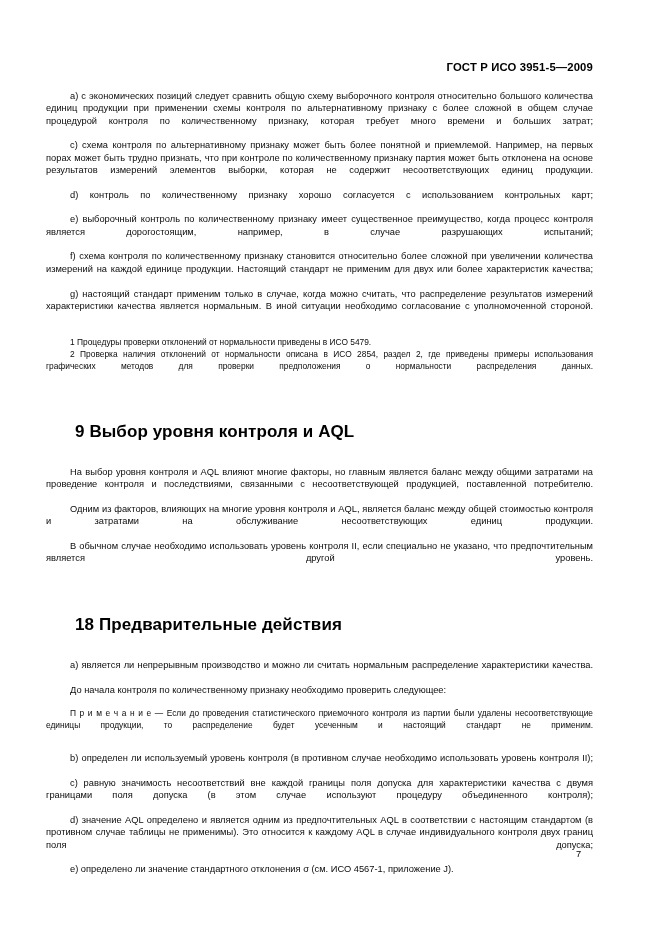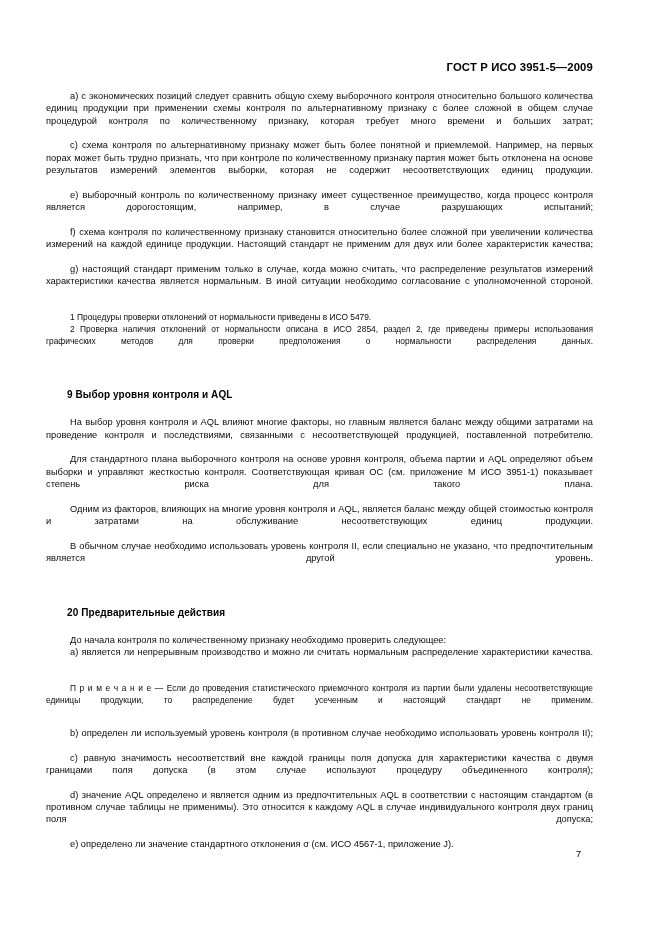--- a/index.html
+++ b/index.html
@@ -59,22 +59,22 @@
   .note-block {
     margin-top: 11px;
     font-size: 8.4px;
     line-height: 12.1px;
   }
   .note-block p {
     font-size: 8.4px;
     line-height: 12.1px;
   }
   h2.section {
-    margin: 0;
-    font-size: 10px;
+    margin: 8px;
+    font-size: 17px;
     font-weight: bold;
     color: #000;
     letter-spacing: 0.1px;
   }
   .gap-sec-before { height: 30px; }
   .gap-sec-after  { height: 16px; }
   .gap-small { height: 9px; }
   .sec-head-indent { padding-left: 21px; }
   .pagenum {
     position: absolute;
@@ -88,44 +88,44 @@
 <body>
 
 <div class="page">
 
   <div class="header">ГОСТ Р ИСО 3951-5—2009</div>
 
   <div class="content">
 
     <p class="indent stretch">а)  с экономических позиций следует сравнить общую схему выборочного контроля относительно большого количества единиц продукции при применении схемы контроля по альтернативному признаку с более сложной в общем случае процедурой контроля по количественному признаку, которая требует много времени и больших затрат;</p>
     <p class="indent stretch">c)  схема контроля по альтернативному признаку может быть более понятной и приемлемой. Например, на первых порах может быть трудно признать, что при контроле по количественному признаку партия может быть отклонена на основе результатов измерений элементов выборки, которая не содержит несоответствующих единиц продукции.</p>
+    <p class="indent stretch">d)  контроль по количественному признаку хорошо согласуется с использованием контрольных карт;</p>
     <p class="indent stretch">e)  выборочный контроль по количественному признаку имеет существенное преимущество, когда процесс контроля является дорогостоящим, например, в случае разрушающих испытаний;</p>
     <p class="indent stretch">f)  схема контроля по количественному признаку становится относительно более сложной при увеличении количества измерений на каждой единице продукции. Настоящий стандарт не применим для двух или более характеристик качества;</p>
     <p class="indent stretch">g)  настоящий стандарт применим только в случае, когда можно считать, что распределение результатов измерений характеристики качества является нормальным. В иной ситуации необходимо согласование с уполномоченной стороной.</p>
 
     <div class="note-block">
       <p class="indent">1  Процедуры проверки отклонений от нормальности приведены в ИСО 5479.</p>
       <p class="indent stretch">2  Проверка наличия отклонений от нормальности описана в ИСО 2854, раздел 2, где приведены примеры использования графических методов для проверки предположения о нормальности распределения данных.</p>
     </div>
 
     <div class="gap-sec-before"></div>
     <h2 class="section sec-head-indent">9  Выбор уровня контроля и AQL</h2>
     <div class="gap-sec-after"></div>
 
     <p class="indent stretch">На выбор уровня контроля и AQL влияют многие факторы, но главным является баланс между общими затратами на проведение контроля и последствиями, связанными с несоответствующей продукцией, поставленной потребителю.</p>
-    <p class="indent stretch">Для стандартного плана выборочного контроля на основе уровня контроля, объема партии и AQL определяют объем выборки и управляют жесткостью контроля. Соответствующая кривая ОС (см. приложение М ИСО 3951-1) показывает степень риска для такого плана.</p>
     <p class="indent stretch">Одним из факторов, влияющих на многие уровня контроля и AQL, является баланс между общей стоимостью контроля и затратами на обслуживание несоответствующих единиц продукции.</p>
     <p class="indent stretch">В обычном случае необходимо использовать уровень контроля II, если специально не указано, что предпочтительным является другой уровень.</p>
 
     <div class="gap-sec-before"></div>
-    <h2 class="section sec-head-indent">20  Предварительные действия</h2>
+    <h2 class="section sec-head-indent">18  Предварительные действия</h2>
     <div class="gap-sec-after"></div>
 
+    <p class="indent stretch">а)  является ли непрерывным производство и можно ли считать нормальным распределение характеристики качества.</p>
     <p class="indent">До начала контроля по количественному признаку необходимо проверить следующее:</p>
-    <p class="indent stretch">а)  является ли непрерывным производство и можно ли считать нормальным распределение характеристики качества.</p>
 
     <div class="note-block">
       <p class="indent stretch">П р и м е ч а н и е — Если до проведения статистического приемочного контроля из партии были удалены несоответствующие единицы продукции, то распределение будет усеченным и настоящий стандарт не применим.</p>
     </div>
 
     <div class="gap-small"></div>
 
     <p class="indent stretch">b)  определен ли используемый уровень контроля (в противном случае необходимо использовать уровень контроля II);</p>
     <p class="indent stretch">c)  равную значимость несоответствий вне каждой границы поля допуска для характеристики качества с двумя границами поля допуска (в этом случае используют процедуру объединенного контроля);</p>
     <p class="indent stretch">d)  значение AQL определено и является одним из предпочтительных AQL в соответствии с настоящим стандартом (в противном случае таблицы не применимы). Это относится к каждому AQL в случае индивидуального контроля двух границ поля допуска;</p>

